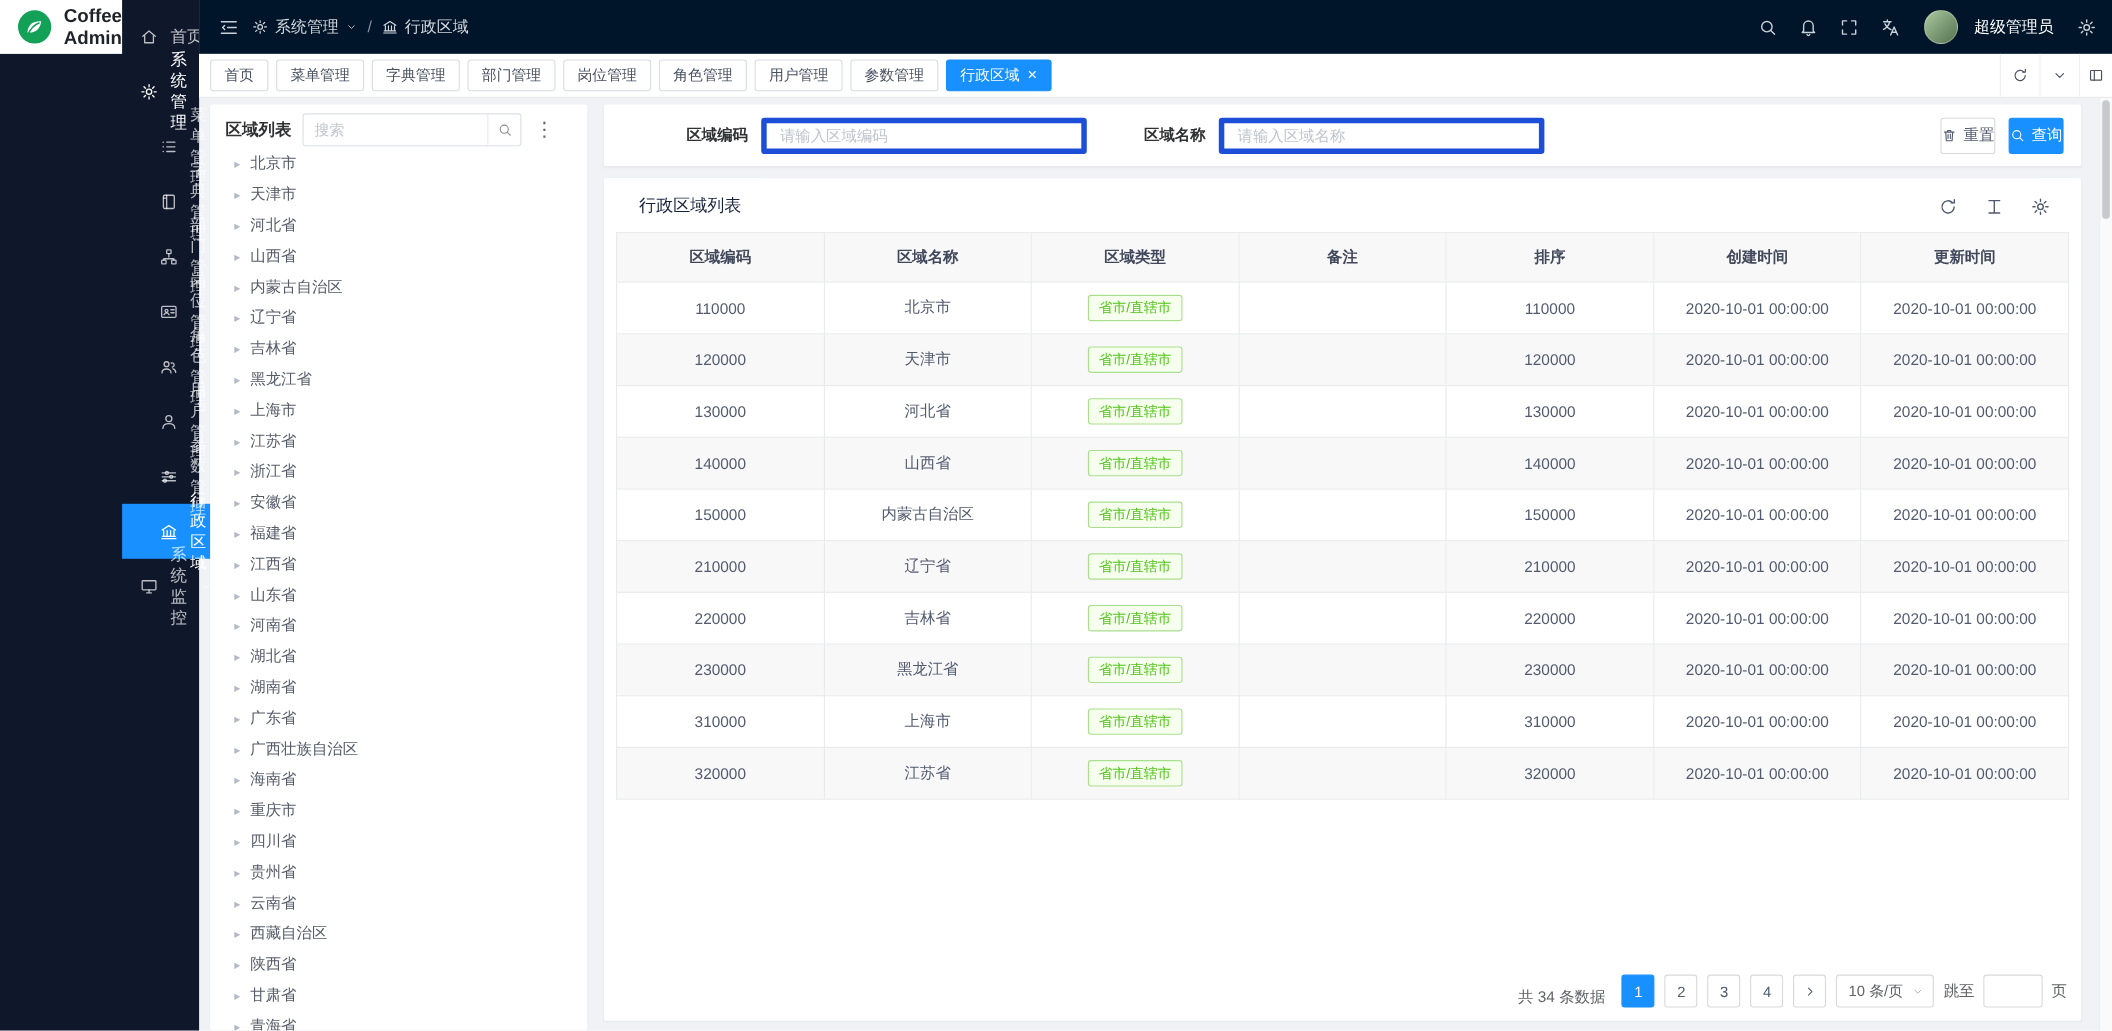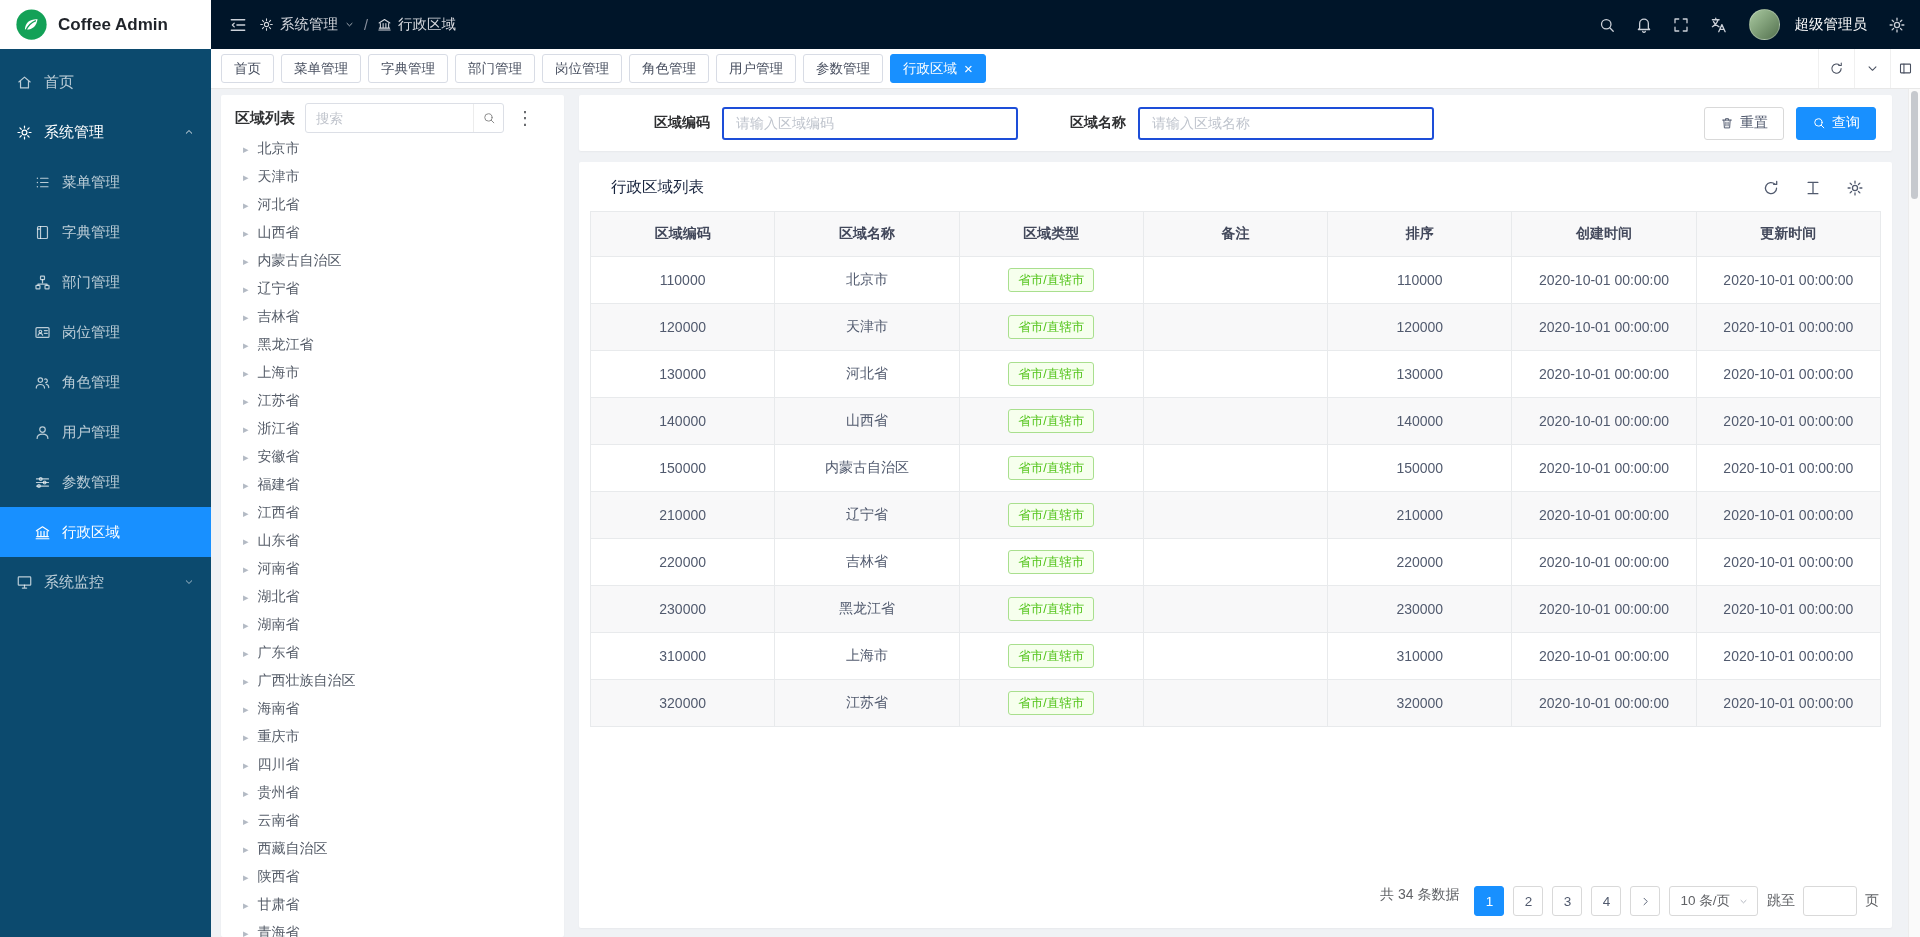--- a/index.html
+++ b/index.html
@@ -1,20 +1,20 @@
 <!DOCTYPE html>
 <html><head>
 <meta charset="utf-8">
 <style>
 *{margin:0;padding:0;box-sizing:border-box}
 html,body{width:1920px;height:937px;overflow:hidden}
 body{font-family:"Liberation Sans","DejaVu Sans",sans-serif;background:#f0f2f5;color:#515a6e}
 .app{display:flex;width:100%;height:100%}
 
-.sidebar{width:211px;background:#0c4a6e;flex-shrink:0;display:flex;flex-direction:column}
+.sidebar{width:181px;background:#0f172a;flex-shrink:0;display:flex;flex-direction:row}
 .logo{height:49px;background:#fff;display:flex;align-items:center;gap:10px;padding-left:15px;cursor:pointer}
 .logo-mark svg{width:33px;height:33px;display:block}
 .logo-text{font-size:17px;font-weight:bold;color:#1f2329}
 .menu{padding-top:8px}
 .menu-item{height:50px;display:flex;align-items:center;gap:11px;padding:0 16px;color:rgba(255,255,255,.72);font-size:15px;cursor:pointer}
 .menu-item .icon{display:flex;align-items:center}
 .menu-item .icon svg{width:17px;height:17px}
 .menu-item .chev{margin-left:auto}
 .menu-item .chev svg{width:12px;height:12px}
 .menu-item.parent-open{color:#fff}
@@ -54,43 +54,43 @@
 .ts-btn{width:30px;align-self:stretch;display:flex;align-items:center;justify-content:center;border-left:1px solid #ececec;color:#8c8c8c;cursor:pointer}
 .ts-btn svg{width:14px;height:14px}
 .tree-dots{color:#606266;font-size:18px;cursor:pointer;padding:0 2px;line-height:1}
 .tree-list{margin-top:2px}
 .tree-item{height:28px;display:flex;align-items:center;gap:9px;font-size:14px;color:#555c68;cursor:pointer;padding-left:8px;white-space:nowrap}
 .tree-caret{color:#b3bac4;font-size:11px}
 
 .right-col{flex:1;display:flex;flex-direction:column;min-width:0}
 .filter-card{height:56px;background:#fff;border-radius:2px;display:flex;align-items:center;padding:0 16px 0 75px;flex-shrink:0;box-shadow:0 1px 2px rgba(0,0,0,.04)}
 .f-label{font-size:14px;color:#303133;font-weight:bold;margin-right:12px;white-space:nowrap}
-.f-input{width:296px;height:33px;border:2px solid #1d4ed8;border-radius:3px;padding:0 12px;font-size:14px;color:#515a6e;outline:0}
+.f-input{width:296px;height:33px;border:5px solid #1d4ed8;border-radius:3px;padding:0 12px;font-size:14px;color:#515a6e;outline:0}
 .f-input::placeholder{color:#bfc4cd}
 .f-group{display:flex;align-items:center}
 .f-group2{margin-left:52px}
 .f-actions{margin-left:auto;display:flex;gap:12px}
-.btn{height:33px;display:flex;align-items:center;gap:6px;padding:0 15px;border-radius:3px;font-size:14px;cursor:pointer;border:1px solid #d9d9d9;background:#fff;color:#515a6e}
+.btn{height:33px;display:flex;align-items:center;gap:6px;padding:0 0;border-radius:3px;font-size:14px;cursor:pointer;border:1px solid #d9d9d9;background:#fff;color:#515a6e}
 .btn svg{width:14px;height:14px}
 .btn-primary{background:#1890ff;border-color:#1890ff;color:#fff}
 .table-card{background:#fff;border-radius:2px;margin-top:11px;height:766px;position:relative;box-shadow:0 1px 2px rgba(0,0,0,.04)}
 .card-head{display:flex;align-items:center;padding:15px 28px 13px 32px}
 .card-title{font-size:15.5px;font-weight:normal;color:#17233d}
 .card-tools{margin-left:auto;display:flex;gap:24px;color:#515a6e}
 .card-tools .tool{cursor:pointer;display:flex;align-items:center}
 .card-tools svg{width:18px;height:18px}
 .table-wrap{padding:0 11px}
 table{width:100%;border-collapse:collapse;table-layout:fixed}
 th,td{border:1px solid #e8eaec;text-align:center;font-size:14px;color:#515a6e;overflow:hidden;white-space:nowrap}
 th{height:45px;background:#f8f8f9;font-weight:bold;color:#42485b}
 td{height:47px}
 tbody tr:nth-child(even){background:#f8f8f9}
 .tag{display:inline-block;padding:3px 9px;font-size:12.5px;color:#52c41a;background:#f6ffed;border:1px solid #a9df8e;border-radius:3px;line-height:1.3}
 
-.pagination{position:absolute;right:13px;bottom:12px;display:flex;align-items:flex-start;gap:9px;font-size:14px;color:#606266}
+.pagination{position:absolute;right:13px;bottom:12px;display:flex;align-items:flex-end;gap:9px;font-size:14px;color:#606266}
 .pg-total{margin-right:6px;white-space:nowrap}
 .pg-btn{min-width:30px;height:30px;display:flex;align-items:center;justify-content:center;border:1px solid #d9d9d9;border-radius:3px;background:#fff;cursor:pointer;font-size:13.5px;color:#515a6e}
 .pg-btn.active{background:#1890ff;border-color:#1890ff;color:#fff}
 .pg-btn svg{width:13px;height:13px}
 .pg-size{height:30px;display:flex;align-items:center;gap:8px;border:1px solid #d9d9d9;border-radius:3px;padding:0 8px 0 10px;cursor:pointer;font-size:13.5px;background:#fff}
 .pg-size .sel-caret svg{width:11px;height:11px;color:#9aa0ab}
 .pg-jump{display:flex;align-items:center;gap:8px}
 .pg-jump input{width:54px;height:30px;border:1px solid #d9d9d9;border-radius:3px;outline:0;padding:0 6px;font-size:14px;text-align:center}
 
 .v-scrollbar{position:fixed;right:0;top:89px;bottom:0;width:12px;background:#fafafa;border-left:1px solid #ececec}

